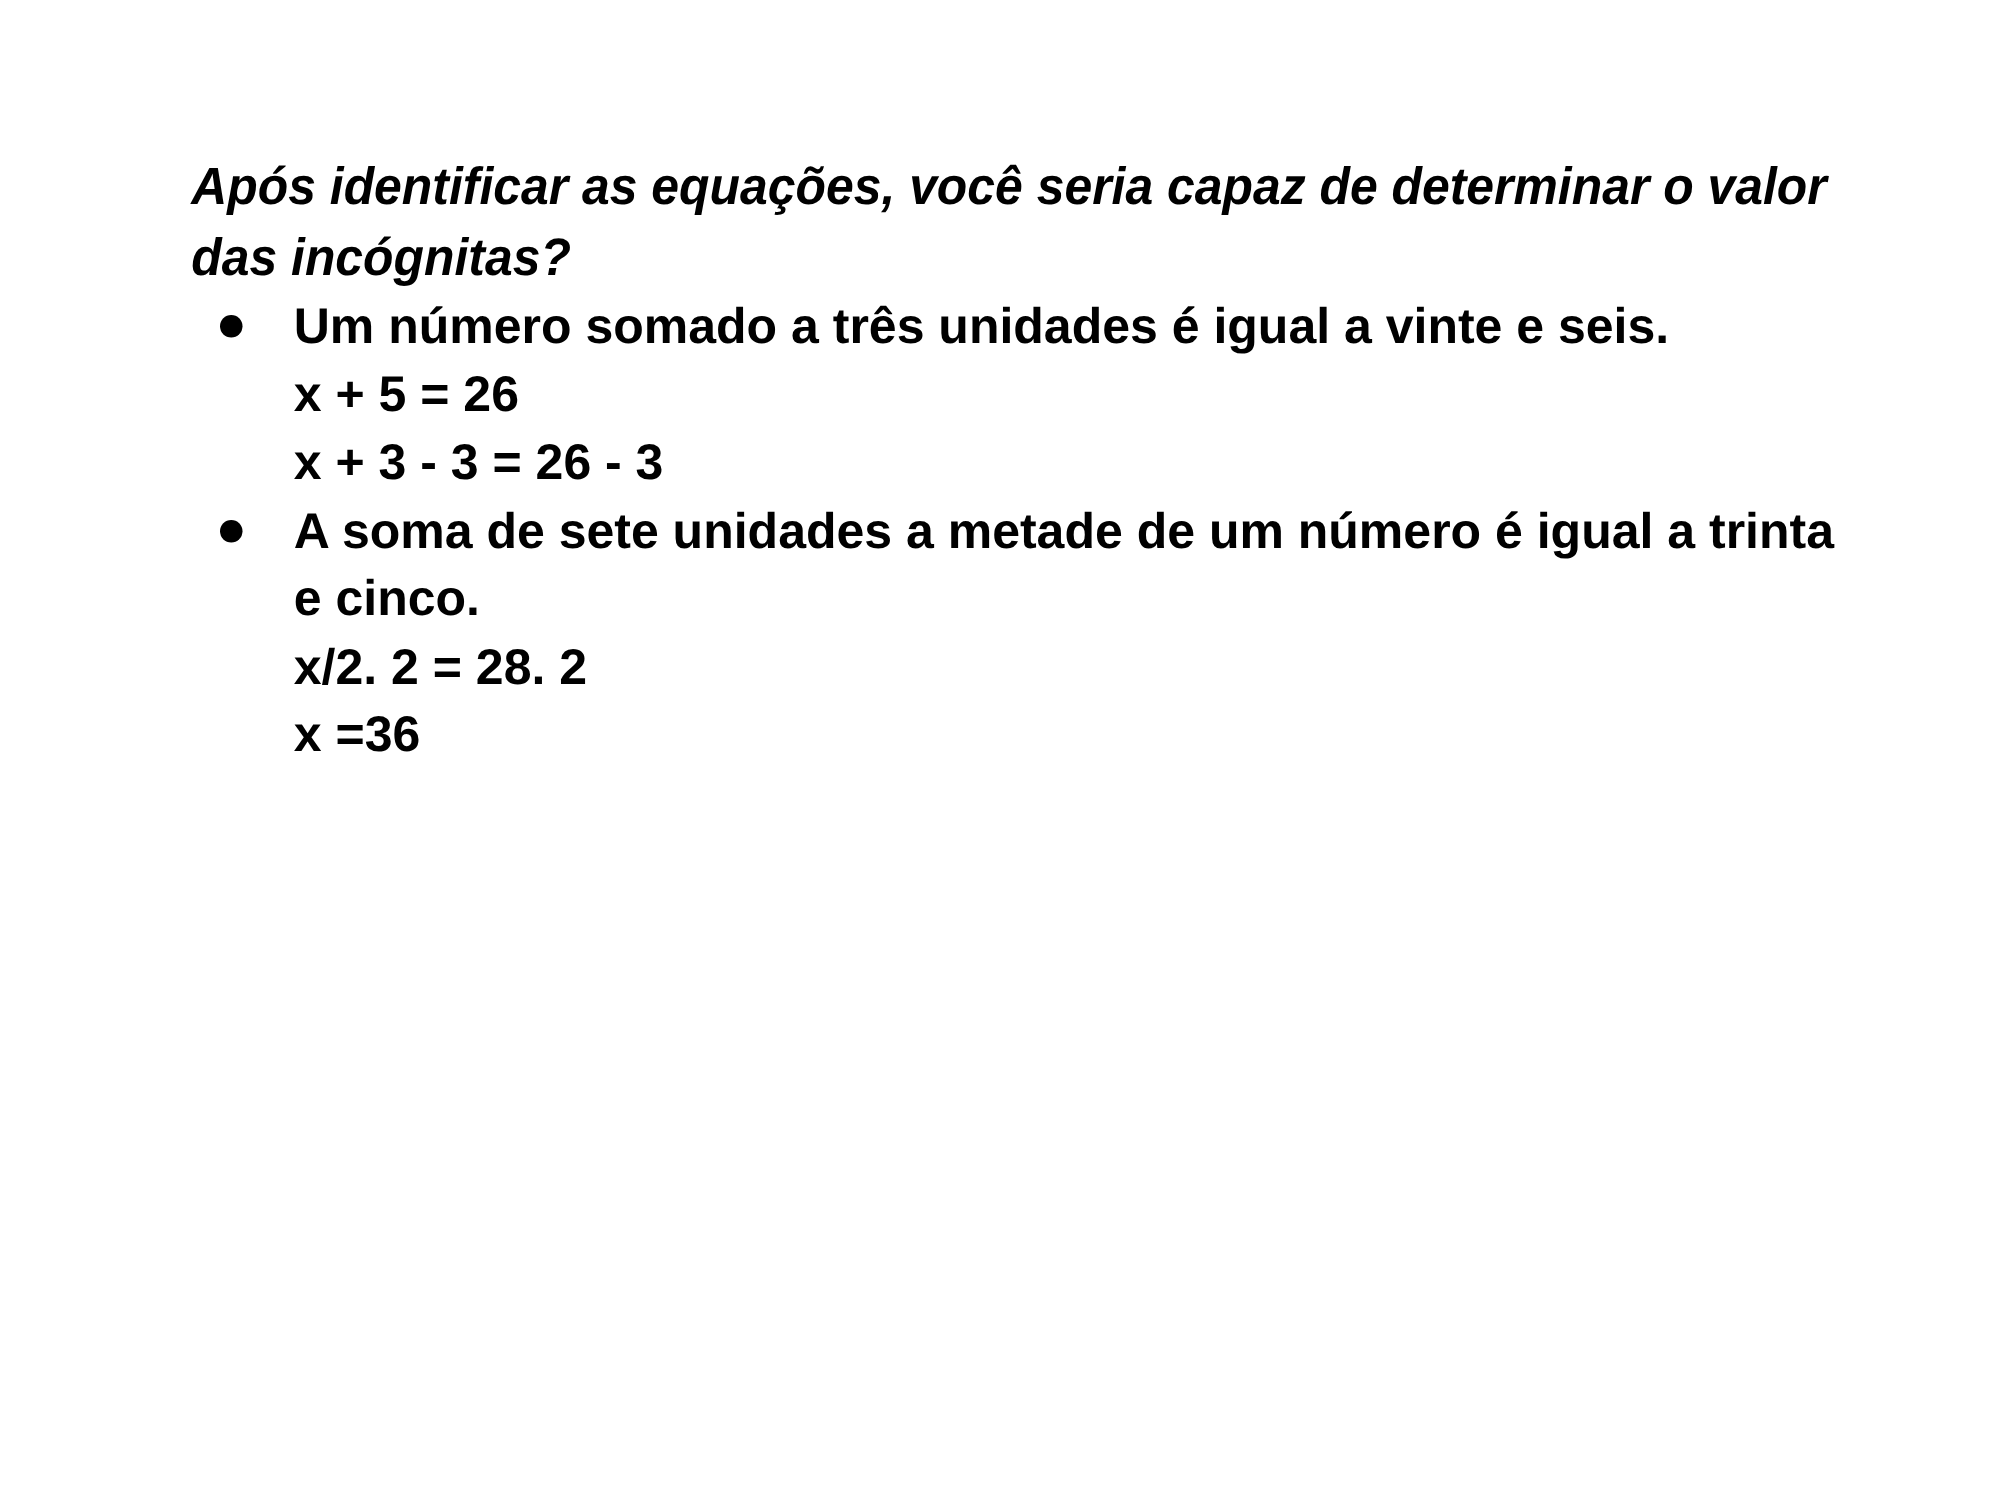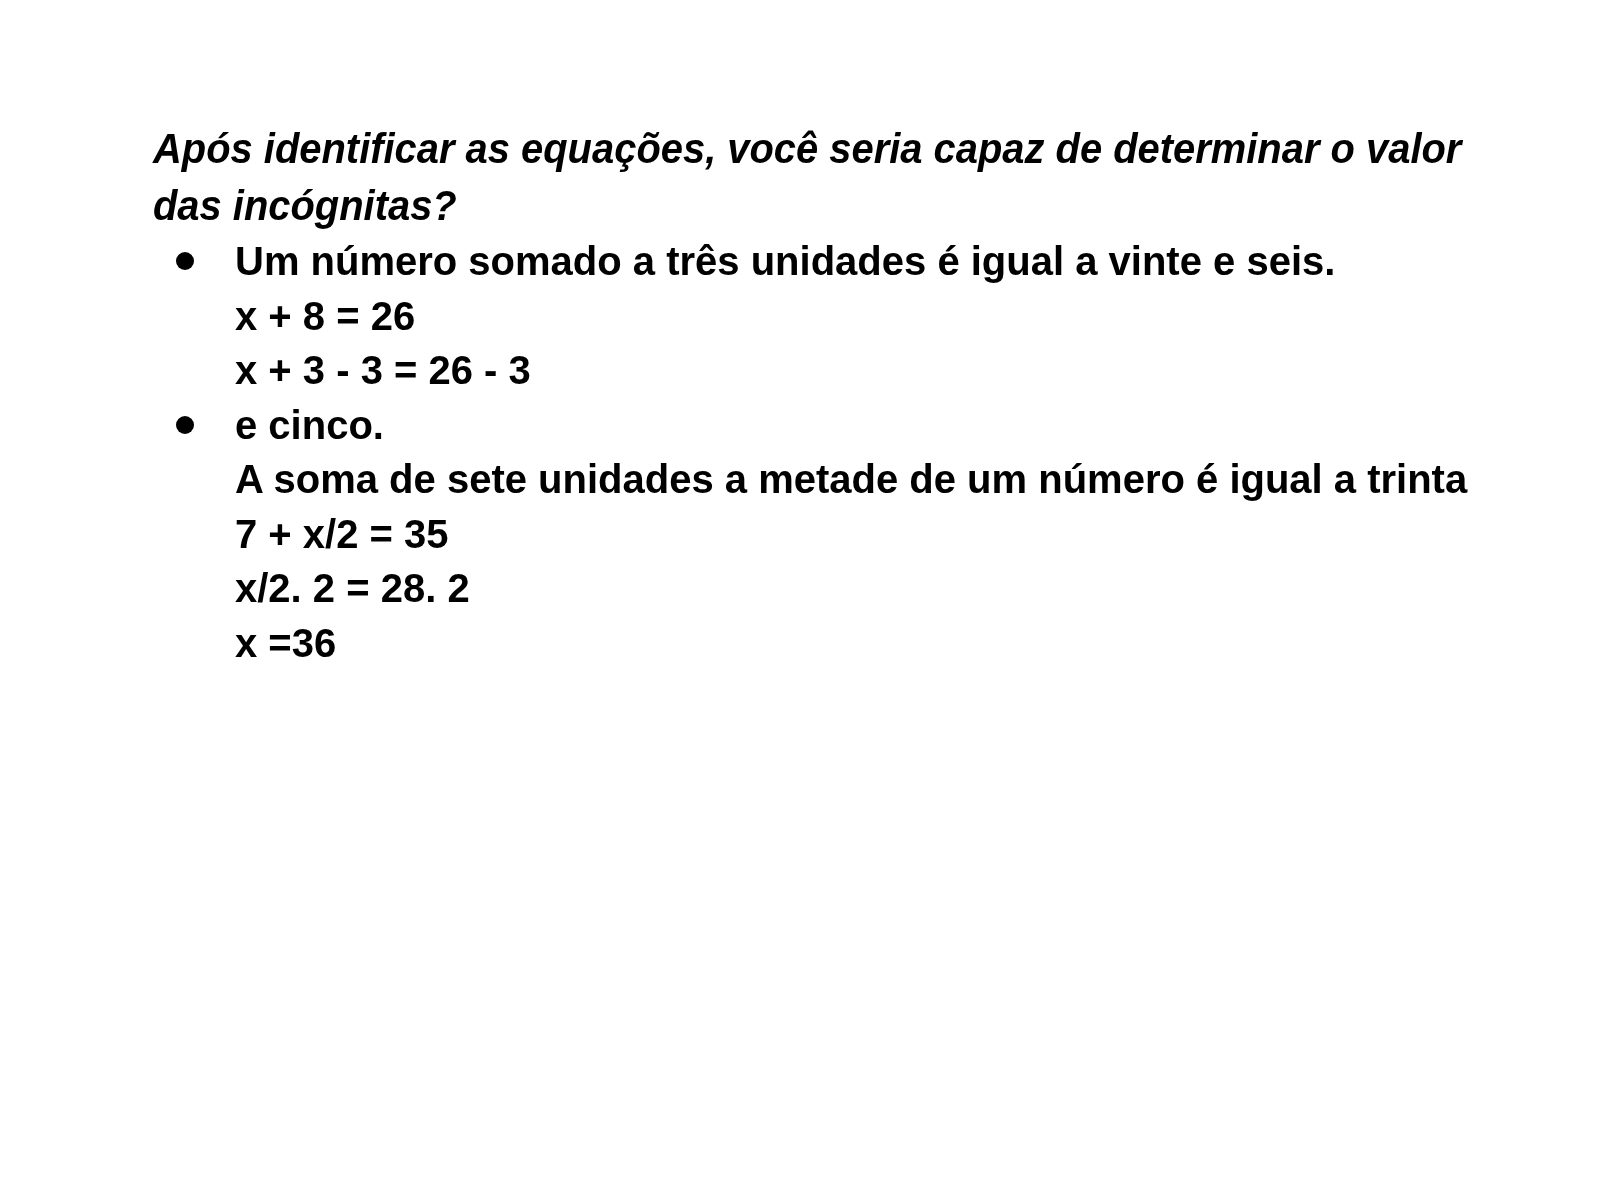--- a/index.html
+++ b/index.html
@@ -81,30 +81,29 @@
   <header class="title">
     <div class="title-line">Após identificar as equações, você seria capaz de determinar o valor</div>
     <div class="title-line">das incógnitas?</div>
   </header>
 
   <section class="list">
 
     <div class="item">
       <span class="dot"></span>
       <div class="line">Um número somado a três unidades é igual a vinte e seis.</div>
-      <div class="line">x + 8 = 26</div>
+      <div class="line">x + 5 = 26</div>
       <div class="line">x + 3 - 3 = 26 - 3</div>
     </div>
 
 
     <div class="item">
       <span class="dot"></span>
+      <div class="line">A soma de sete unidades a metade de um número é igual a trinta</div>
       <div class="line">e cinco.</div>
-      <div class="line">A soma de sete unidades a metade de um número é igual a trinta</div>
-      <div class="line">7 + x/2 = 35</div>
       <div class="line">x/2. 2 = 28. 2</div>
       <div class="line">x =36</div>
     </div>
 
   </section>
 
   <footer class="logo" style="color: rgb(186, 186, 186);">
     <div class="logo-line">nova</div>
     <div class="logo-line">escola</div>
   </footer>

